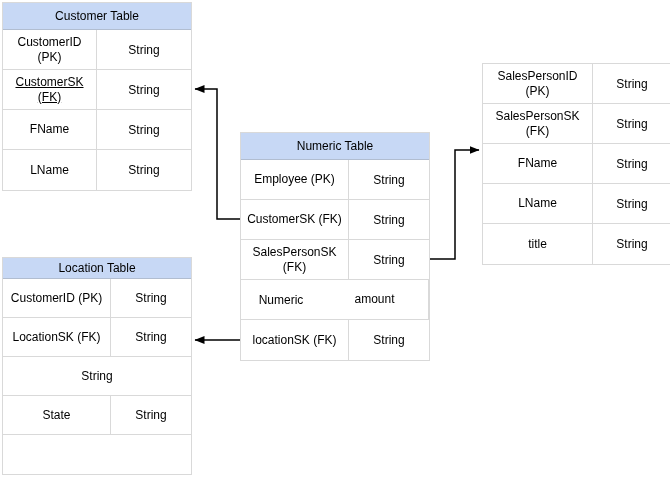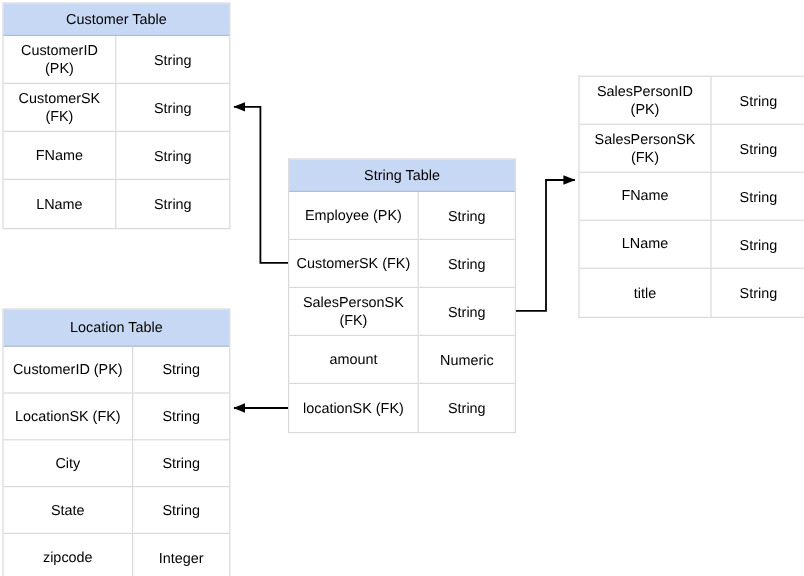--- a/index.html
+++ b/index.html
@@ -78,51 +78,51 @@
       <polyline points="240,340 195,340" marker-end="url(#arrowhead)"></polyline>
     </svg>
   <div id="tables-layer">
       <div class="erd-table" style="left: 2px; top: 2px; width: 190px;">
         <div class="erd-header" style="height: 27px;">Customer Table</div>
         <div class="erd-row" style="height: 40px;">
           <div class="erd-cell erd-name" style="width: 94px;">CustomerID (PK)</div>
           <div class="erd-cell erd-type">String</div>
         </div>
         <div class="erd-row" style="height: 40px;">
-          <div class="erd-cell erd-name" style="width: 94px;">CustomerSK
+          <div class="erd-cell erd-name" style="width: 94px; text-decoration: underline;">CustomerSK
 (FK)</div>
           <div class="erd-cell erd-type">String</div>
         </div>
         <div class="erd-row" style="height: 40px;">
           <div class="erd-cell erd-name" style="width: 94px;">FName</div>
           <div class="erd-cell erd-type">String</div>
         </div>
         <div class="erd-row" style="height: 40px;">
           <div class="erd-cell erd-name" style="width: 94px;">LName</div>
           <div class="erd-cell erd-type">String</div>
         </div>
       </div>
       <div class="erd-table" style="left: 240px; top: 132px; width: 190px;">
-        <div class="erd-header" style="height: 27px;">String Table</div>
+        <div class="erd-header" style="height: 27px;">Numeric Table</div>
         <div class="erd-row" style="height: 40px;">
           <div class="erd-cell erd-name" style="width: 108px;">Employee (PK)</div>
           <div class="erd-cell erd-type">String</div>
         </div>
         <div class="erd-row" style="height: 40px;">
           <div class="erd-cell erd-name" style="width: 108px;">CustomerSK (FK)</div>
           <div class="erd-cell erd-type">String</div>
         </div>
         <div class="erd-row" style="height: 40px;">
           <div class="erd-cell erd-name" style="width: 108px;">SalesPersonSK
 (FK)</div>
           <div class="erd-cell erd-type">String</div>
         </div>
         <div class="erd-row" style="height: 40px;">
+          <div class="erd-cell erd-type">Numeric</div>
           <div class="erd-cell erd-name" style="width: 108px;">amount</div>
-          <div class="erd-cell erd-type">Numeric</div>
         </div>
         <div class="erd-row" style="height: 40px;">
           <div class="erd-cell erd-name" style="width: 108px;">locationSK (FK)</div>
           <div class="erd-cell erd-type">String</div>
         </div>
       </div>
       <div class="erd-table" style="left: 482px; top: 63px; width: 190px;">
         <div class="erd-row" style="height: 40px;">
           <div class="erd-cell erd-name" style="width: 110px;">SalesPersonID (PK)</div>
           <div class="erd-cell erd-type">String</div>
@@ -139,36 +139,33 @@
         <div class="erd-row" style="height: 40px;">
           <div class="erd-cell erd-name" style="width: 110px;">LName</div>
           <div class="erd-cell erd-type">String</div>
         </div>
         <div class="erd-row" style="height: 40px;">
           <div class="erd-cell erd-name" style="width: 110px;">title</div>
           <div class="erd-cell erd-type">String</div>
         </div>
       </div>
       <div class="erd-table" style="left: 2px; top: 257px; width: 190px;">
-        <div class="erd-header" style="height: 31px;">Location Table</div>
+        <div class="erd-header" style="height: 21px;">Location Table</div>
         <div class="erd-row" style="height: 39px;">
           <div class="erd-cell erd-name" style="width: 108px;">CustomerID (PK)</div>
           <div class="erd-cell erd-type">String</div>
         </div>
         <div class="erd-row" style="height: 39px;">
           <div class="erd-cell erd-name" style="width: 108px;">LocationSK (FK)</div>
           <div class="erd-cell erd-type">String</div>
         </div>
         <div class="erd-row" style="height: 39px;">
-          <div class="erd-cell erd-name" style="width: 108px;">City</div>
           <div class="erd-cell erd-type">String</div>
         </div>
         <div class="erd-row" style="height: 39px;">
           <div class="erd-cell erd-name" style="width: 108px;">State</div>
           <div class="erd-cell erd-type">String</div>
         </div>
         <div class="erd-row" style="height: 39px;">
-          <div class="erd-cell erd-name" style="width: 108px;">zipcode</div>
-          <div class="erd-cell erd-type">Integer</div>
         </div>
       </div>
     </div>
 </div>
 
 </body></html>

